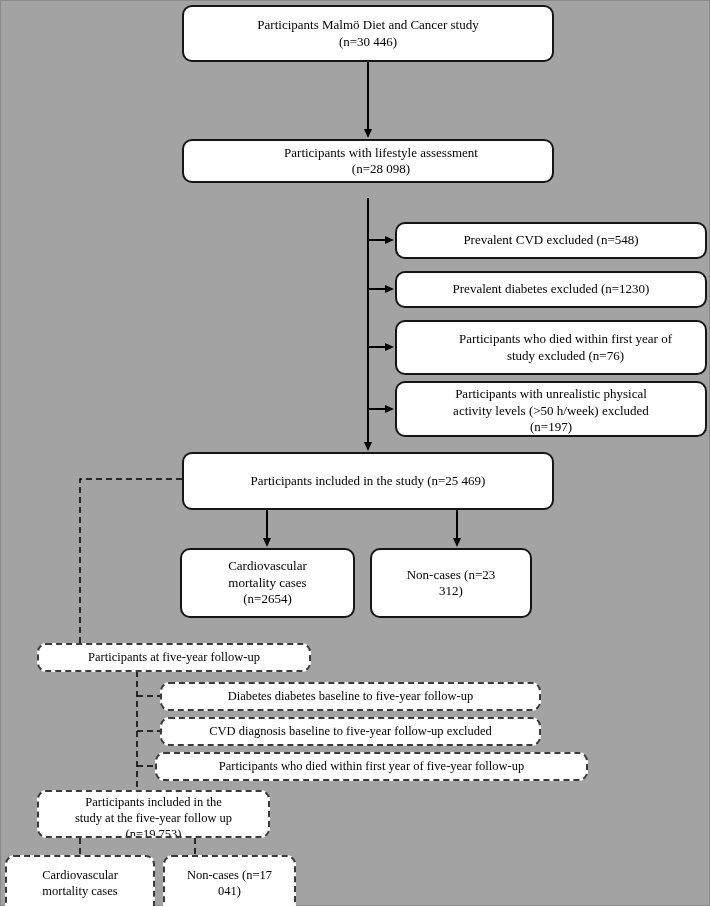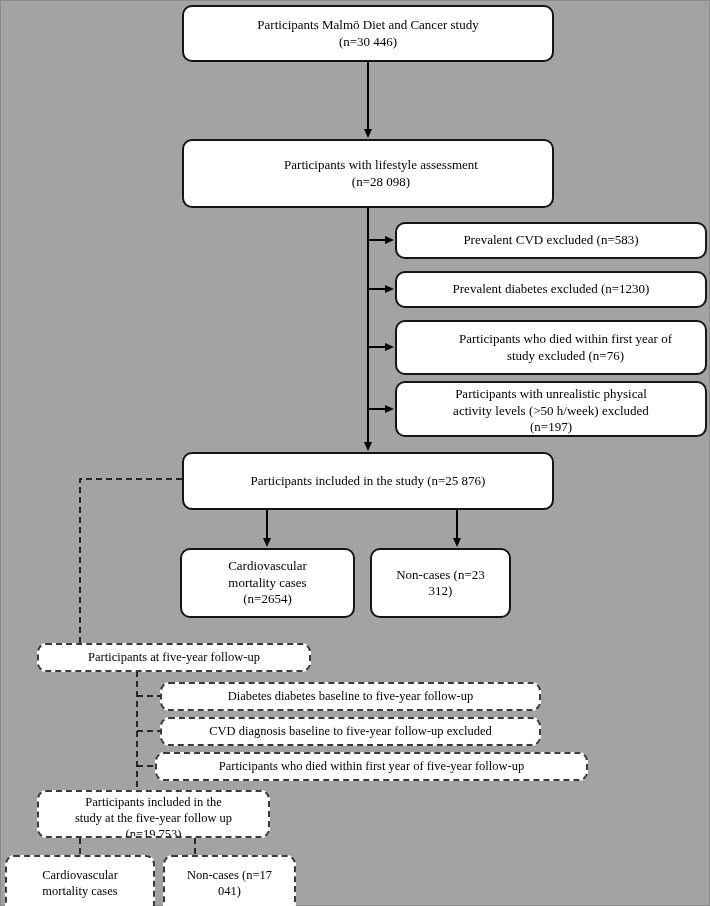--- a/index.html
+++ b/index.html
@@ -65,41 +65,41 @@
       <path d="M137 731 H160"></path>
       <path d="M137 766 H155"></path>
       <path d="M80 838 V855"></path>
       <path d="M195 838 V855"></path>
     </g>
   </svg>
 
   <div class="box" style="left:182px; top:5px; width:372px; height:57px;">Participants Malmö Diet and Cancer study
 (n=30 446)</div>
 
-  <div class="box" style="left:182px; top:139px; width:372px; height:69px;padding-left:36px;">Participants with lifestyle assessment
+  <div class="box" style="left:182px; top:139px; width:372px; height:44px;padding-left:36px;">Participants with lifestyle assessment
 (n=28 098)</div>
 
-  <div class="box" style="left:395px; top:222px; width:312px; height:37px;">Prevalent CVD excluded (n=583)</div>
+  <div class="box" style="left:395px; top:222px; width:312px; height:37px;">Prevalent CVD excluded (n=548)</div>
 
   <div class="box" style="left:395px; top:271px; width:312px; height:37px;">Prevalent diabetes excluded (n=1230)</div>
 
   <div class="box" style="left:395px; top:320px; width:312px; height:55px;padding-left:39px;">Participants who died within first year of
 study excluded (n=76)</div>
 
   <div class="box clip-top" style="left:395px; top:381px; width:312px; height:56px;">Participants with unrealistic physical
 activity levels (&gt;50 h/week) excluded
 (n=197)</div>
 
-  <div class="box" style="left:182px; top:452px; width:372px; height:58px;">Participants included in the study (n=25 876)</div>
+  <div class="box" style="left:182px; top:452px; width:372px; height:58px;">Participants included in the study (n=25 469)</div>
 
   <div class="box" style="left:180px; top:548px; width:175px; height:70px;">Cardiovascular
 mortality cases
 (n=2654)</div>
 
-  <div class="box" style="left:370px; top:548px; width:141px; height:70px;">Non-cases (n=23
+  <div class="box" style="left:370px; top:548px; width:162px; height:70px;">Non-cases (n=23
 312)</div>
 
   <div class="box dashed" style="left:37px; top:643px; width:274px; height:29px;">Participants at five-year follow-up</div>
 
   <div class="box dashed" style="left:160px; top:682px; width:381px; height:29px;">Diabetes diabetes baseline to five-year follow-up</div>
 
   <div class="box dashed" style="left:160px; top:717px; width:381px; height:29px;text-align:right;">CVD diagnosis baseline to five-year follow-up excluded</div>
 
   <div class="box dashed" style="left:155px; top:752px; width:433px; height:29px;">Participants who died within first year of five-year follow-up</div>
 

